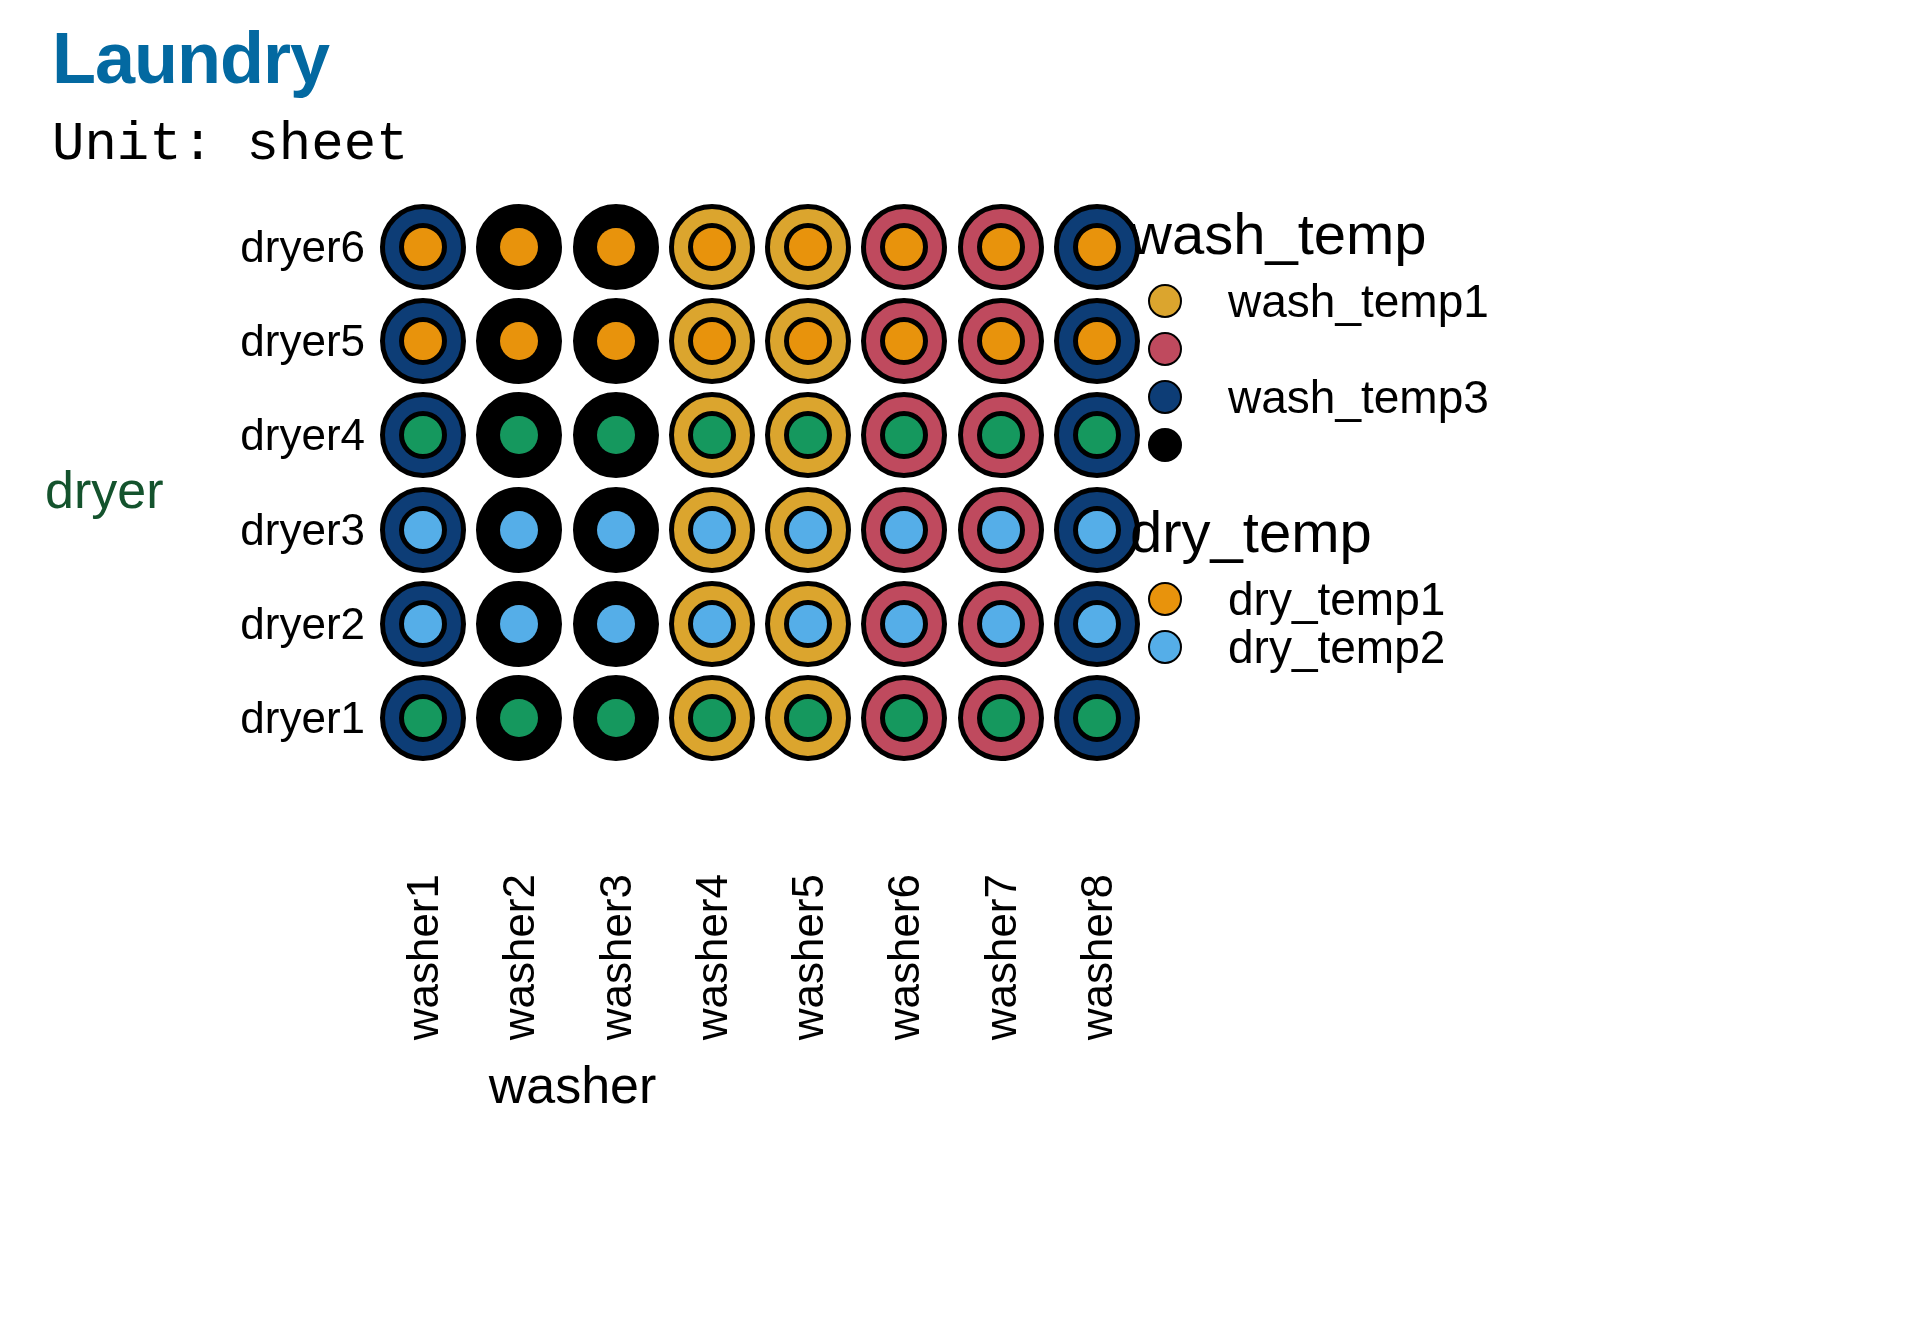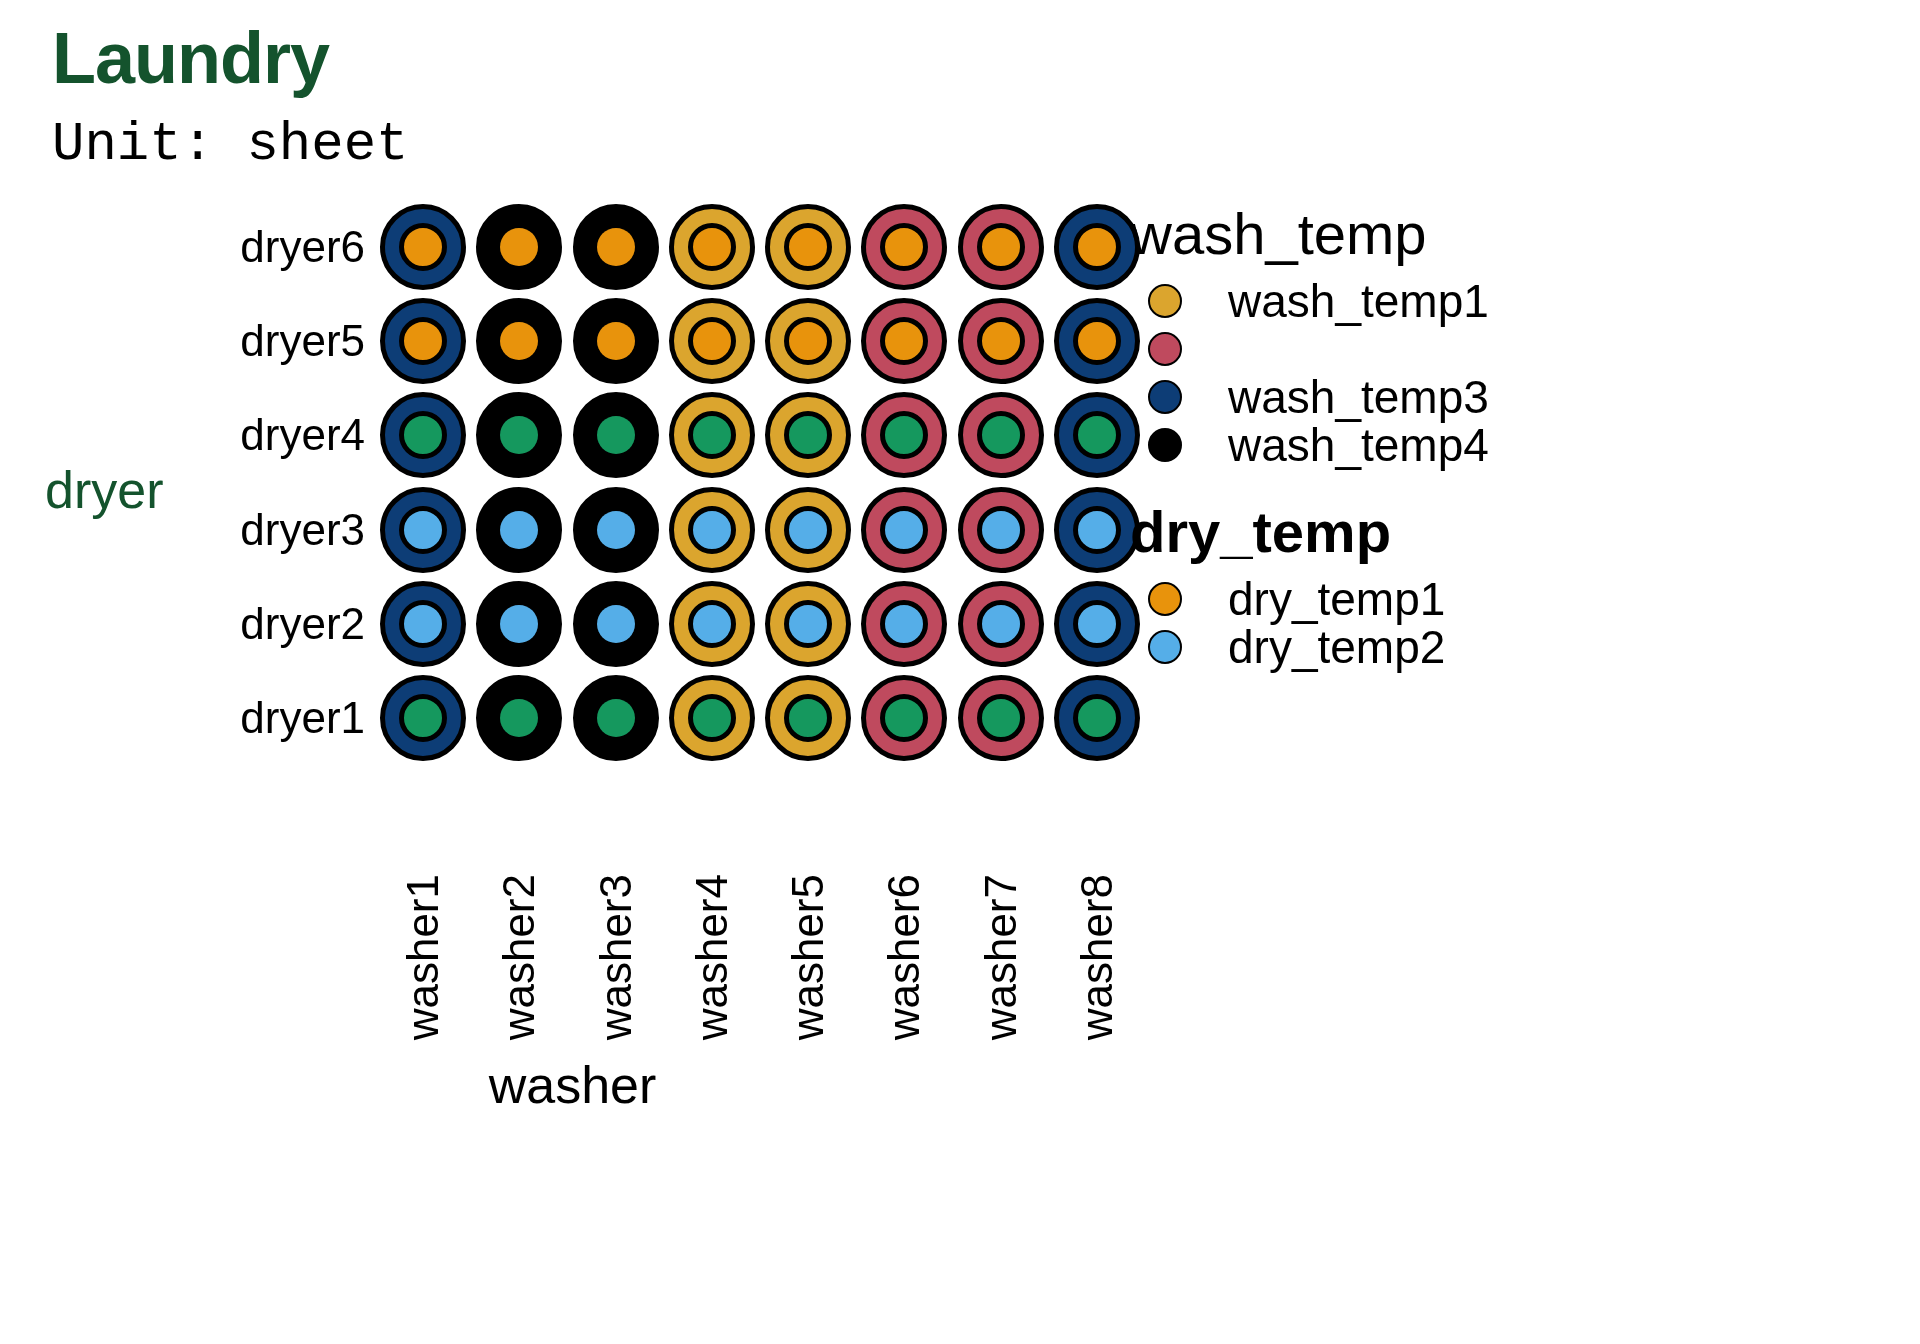--- a/index.html
+++ b/index.html
@@ -4,21 +4,21 @@
 <style>
   html,body{margin:0;padding:0;}
   body{
     width:1920px;height:1344px;background:#ffffff;
     font-family:"Liberation Sans", sans-serif;
     overflow:hidden;position:relative;
   }
 
   .title{
     position:absolute;left:52px;top:22px;
-    font-size:72px;font-weight:bold;color:#14532d;
+    font-size:72px;font-weight:bold;color:#0369a1;
     letter-spacing:-1px;line-height:1;
   }
   .subtitle{
     position:absolute;left:52px;top:118px;
     font-family:"Liberation Mono","DejaVu Sans Mono",monospace;
     font-size:54px;color:#000;line-height:1;
   }
 
   
   .plot{
@@ -85,21 +85,21 @@
   }
 
   
   .legend{
     position:absolute;left:1130px;top:205px;width:740px;
   }
   .legend-title{
     font-size:58px;color:#000;line-height:1.0;
     margin:0 0 14px 0;
   }
-  .legend-title.second{margin-top:34px;font-weight:bold;}
+  .legend-title.second{margin-top:34px;}
   .legend-row{
     display:flex;align-items:center;
     height:48px;
   }
   .legend-key{
     width:34px;height:34px;border-radius:50%;
     margin-left:18px;margin-right:46px;
     box-sizing:border-box;border:2px solid #000;
     flex:0 0 auto;
   }
@@ -354,21 +354,20 @@
     </div>
     <div class="legend-row">
       <span class="legend-key" style="background: rgb(191, 74, 94);"></span>
     </div>
     <div class="legend-row">
       <span class="legend-key" style="background: rgb(13, 61, 118);"></span>
       <span class="legend-label">wash_temp3</span>
     </div>
     <div class="legend-row">
       <span class="legend-key" style="background: rgb(0, 0, 0);"></span>
-      <span class="legend-label">wash_temp4</span>
     </div>
     <div class="legend-title second">dry_temp</div>
     <div class="legend-row">
       <span class="legend-key" style="background: rgb(232, 147, 12);"></span>
       <span class="legend-label">dry_temp1</span>
     </div>
     <div class="legend-row">
       <span class="legend-key" style="background: rgb(85, 174, 232);"></span>
       <span class="legend-label">dry_temp2</span>
     </div>

